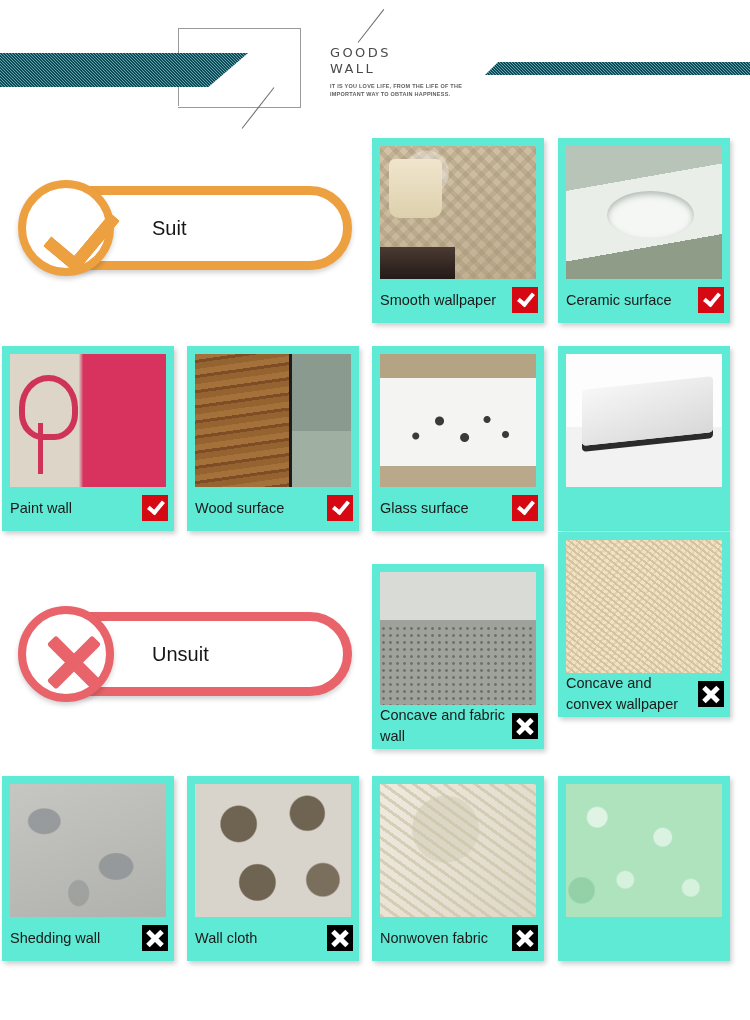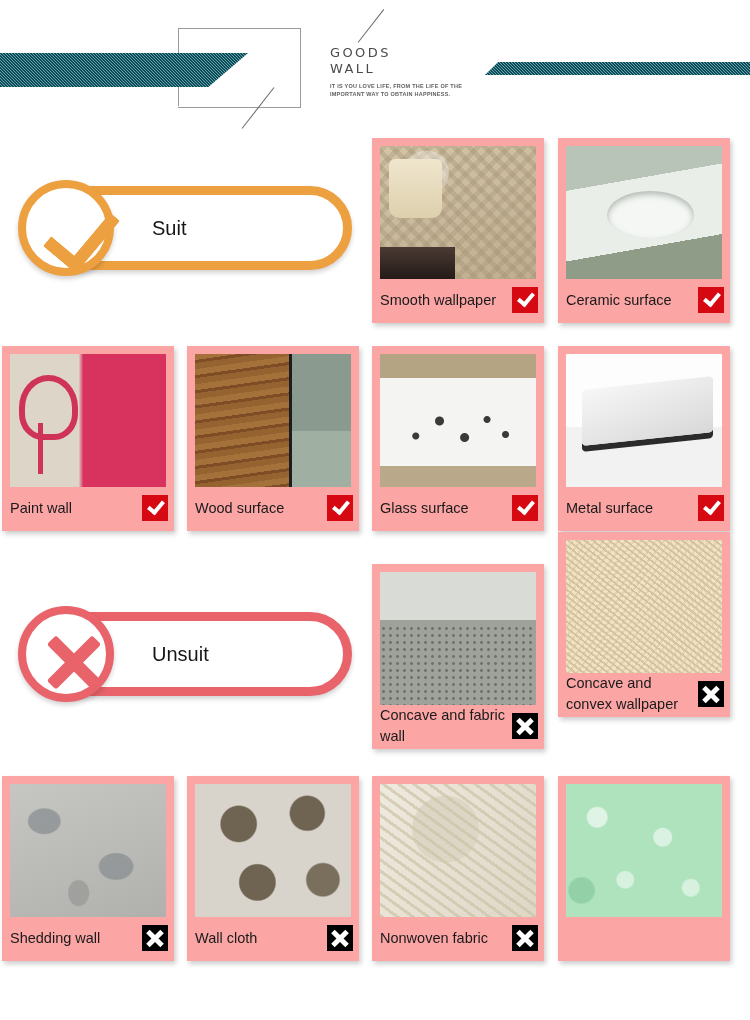--- a/index.html
+++ b/index.html
@@ -92,21 +92,21 @@
   .cross-big{position:absolute;left:18px;top:18px;width:60px;height:60px;}
   .cross-big span{
     position:absolute;left:-2px;top:24px;width:64px;height:13px;
     background:#e8636a;border-radius:3px;
   }
   .cross-big span:nth-child(1){transform:rotate(45deg);}
   .cross-big span:nth-child(2){transform:rotate(-45deg);}
 
   
   .card{
-    position:absolute;background:#fca5a5;box-sizing:border-box;
+    position:absolute;background:#5eead4;box-sizing:border-box;
     box-shadow:2px 3px 5px rgba(0,0,0,.20);
   }
   .card .photo{
     position:absolute;left:8px;top:8px;right:8px;height:133px;
     background-size:cover;background-position:center;overflow:hidden;
   }
   .card .cap{
     position:absolute;left:8px;right:6px;top:145px;height:34px;
     display:flex;align-items:center;
   }
@@ -325,24 +325,20 @@
 <div class="card" style="left:372px;top:346px;width:172px;height:185px;">
   <div class="photo tx-glass"></div>
   <div class="cap">
     <div class="cap-txt">Glass surface</div>
     <div class="mark ok"></div>
   </div>
 </div>
 
 <div class="card" style="left:558px;top:346px;width:172px;height:185px;">
   <div class="photo tx-metal"></div>
-  <div class="cap">
-    <div class="cap-txt">Metal surface</div>
-    <div class="mark ok"></div>
-  </div>
 </div>
 
 <div class="card" style="left:372px;top:564px;width:172px;height:185px;">
   <div class="photo tx-concave-wall"></div>
   <div class="cap">
     <div class="cap-txt two-line">Concave and fabric wall</div>
     <div class="mark no"></div>
   </div>
 </div>
 

